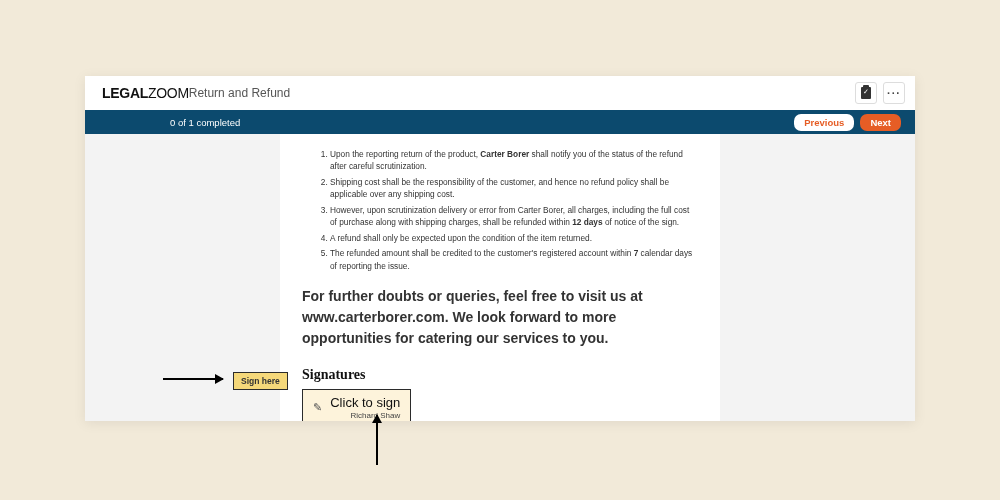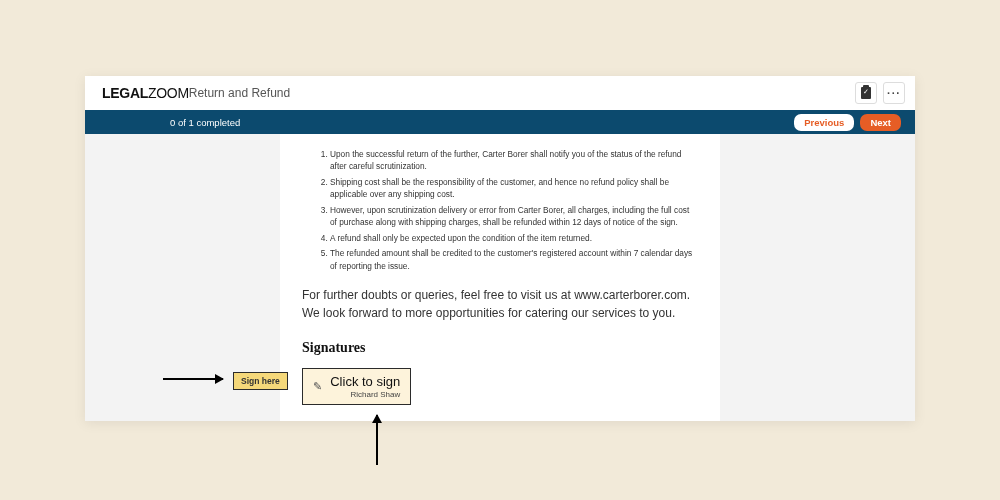--- a/index.html
+++ b/index.html
@@ -115,32 +115,33 @@
     color: #111;
   }
   ol {
     list-style: decimal;
     padding-left: 28px;
     font-size: 8.3px;
     line-height: 1.5;
     color: #333;
   }
   ol li { margin-bottom: 3px; }
-  .bold { font-weight: 400; }
+  .bold { font-weight: 700; }
   .outro {
-    font-size: 12px;
+    font-size: 14px;
     color: #333;
     line-height: 1.5;
     margin: 14px 0 18px 0;
+    font-weight: bold;
   }
   .sig-head {
     font-family: Georgia, 'Times New Roman', serif;
     font-weight: 700;
     font-size: 14px;
-    margin-bottom: 12px;
+    margin-bottom: 6px;
     color: #111;
   }
   .sign-box {
     display: inline-flex;
     align-items: center;
     border: 1.5px solid #2b2b2b;
     background: #fdf3db;
     padding: 5px 10px;
     gap: 8px;
     cursor: pointer;
@@ -226,21 +227,21 @@
     <button class="btn btn-next">Next</button>
   </div>
 
   <div class="content">
     <div class="sidebar"></div>
 
     <div class="doc-panel">
 
       <ol>
         <li>
-          <span>Upon the successful return of the further, </span><span class="bold">Carter Borer</span><span> shall notify you of the status of the refund after careful scrutinization.</span>
+          <span>Upon the reporting return of the product, </span><span class="bold">Carter Borer</span><span> shall notify you of the status of the refund after careful scrutinization.</span>
         </li>
         <li>Shipping cost shall be the responsibility of the customer, and hence no refund policy shall be applicable over any shipping cost.</li>
         <li>
           <span>However, upon scrutinization delivery or error from Carter Borer, all charges, including the full cost of purchase along with shipping charges, shall be refunded within </span><span class="bold">12 days</span><span> of notice of the sign.</span>
         </li>
         <li>A refund shall only be expected upon the condition of the item returned.</li>
         <li>
           <span>The refunded amount shall be credited to the customer's registered account within </span><span class="bold">7</span><span> calendar days of reporting the issue.</span>
         </li>
       </ol>

